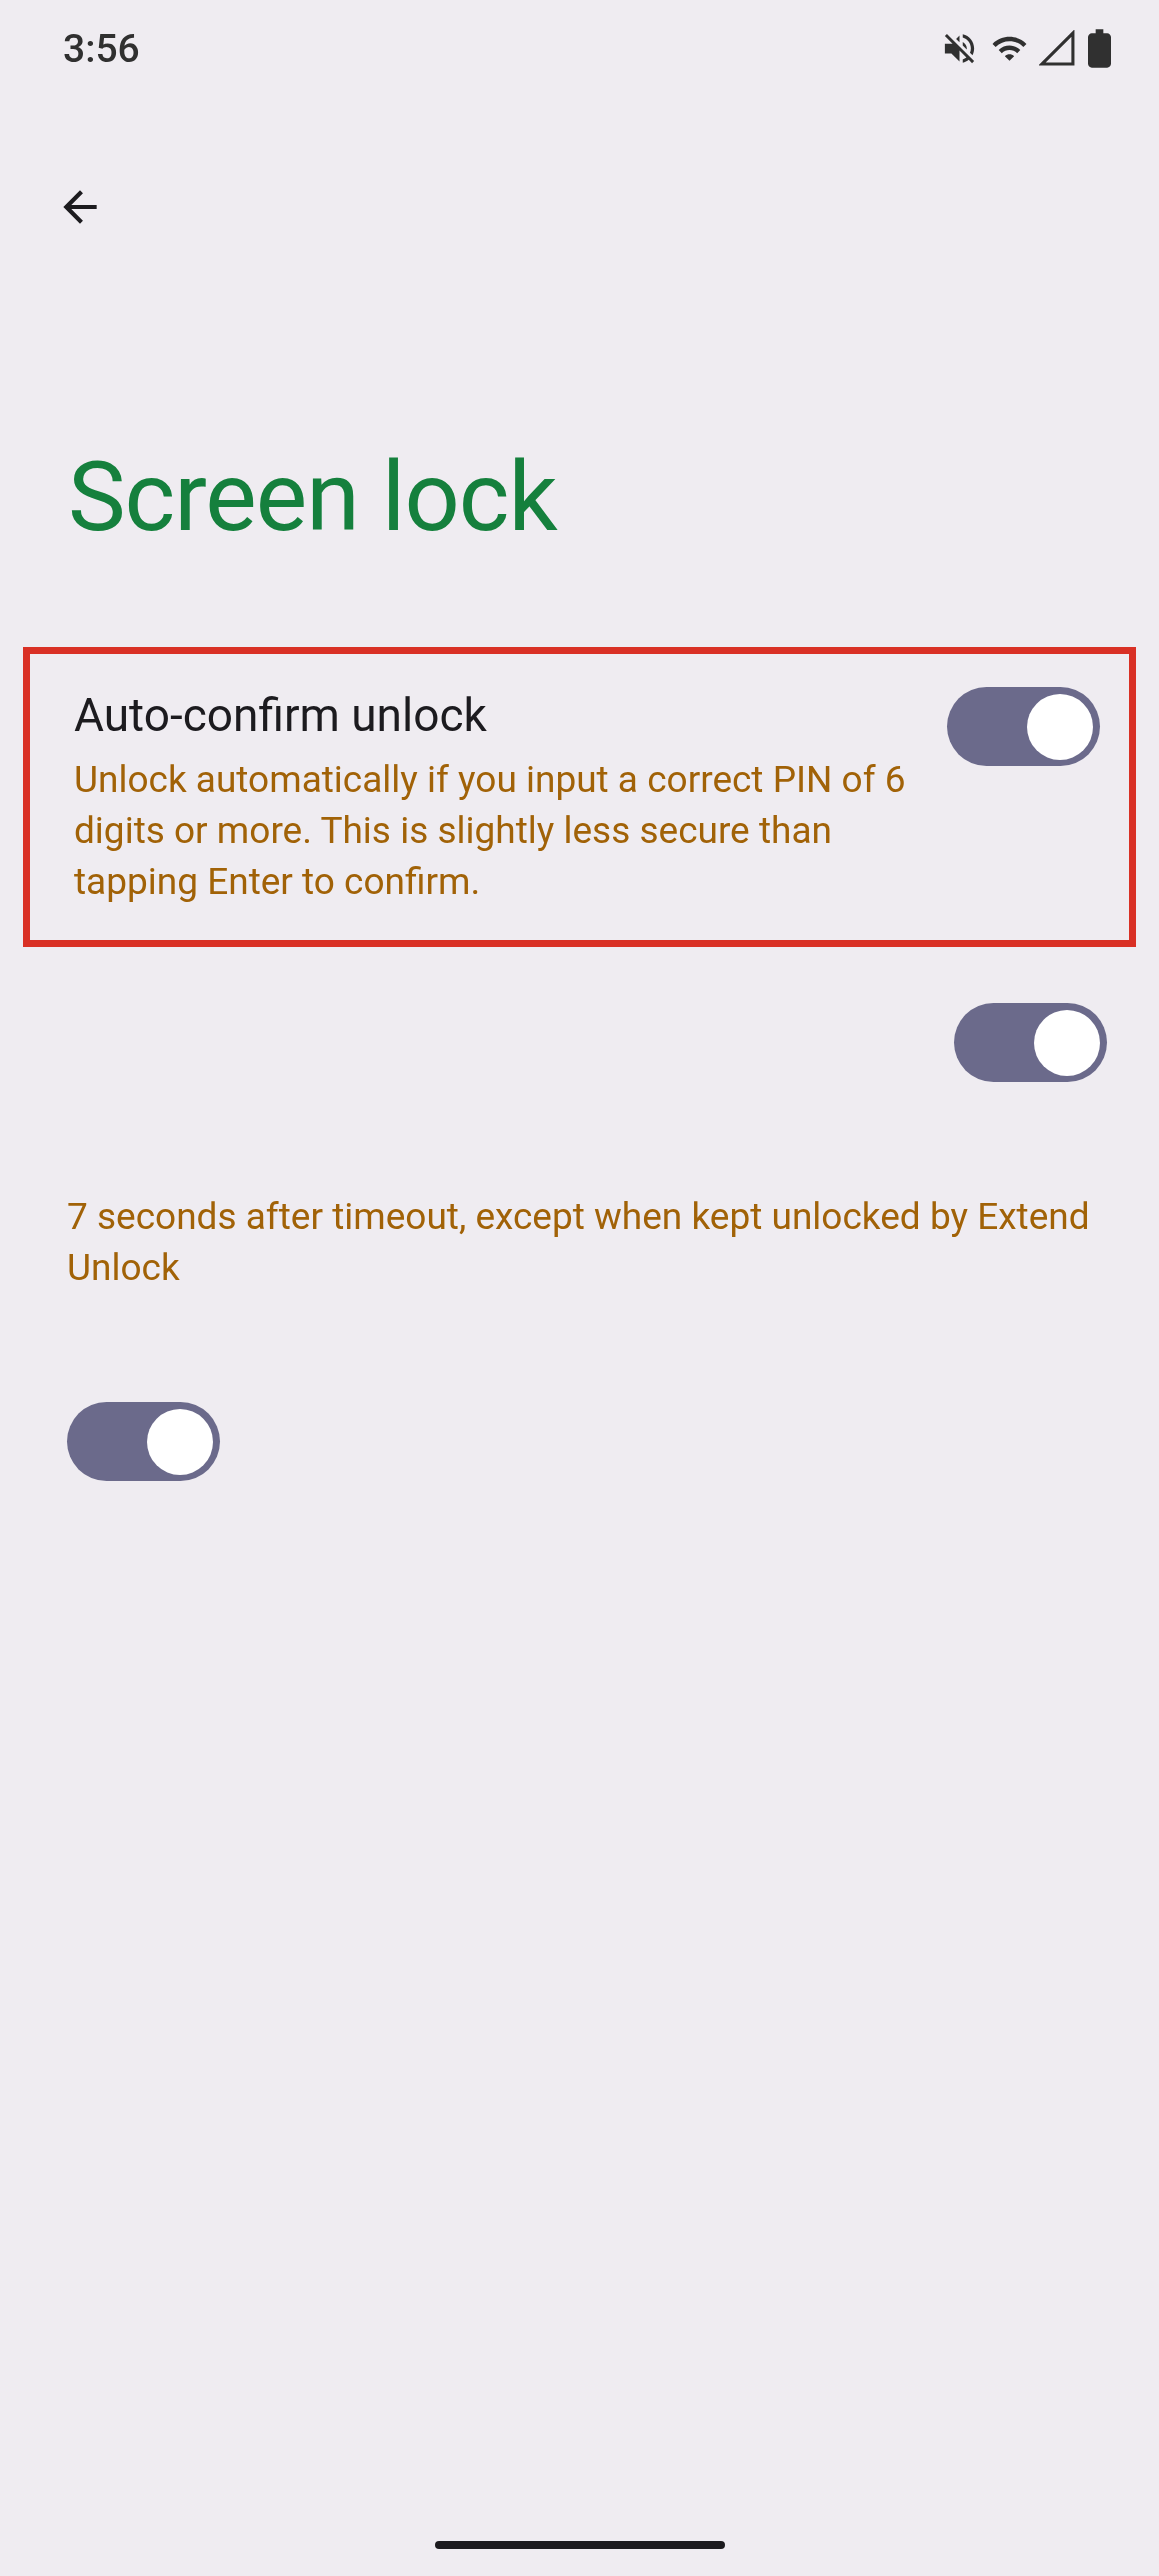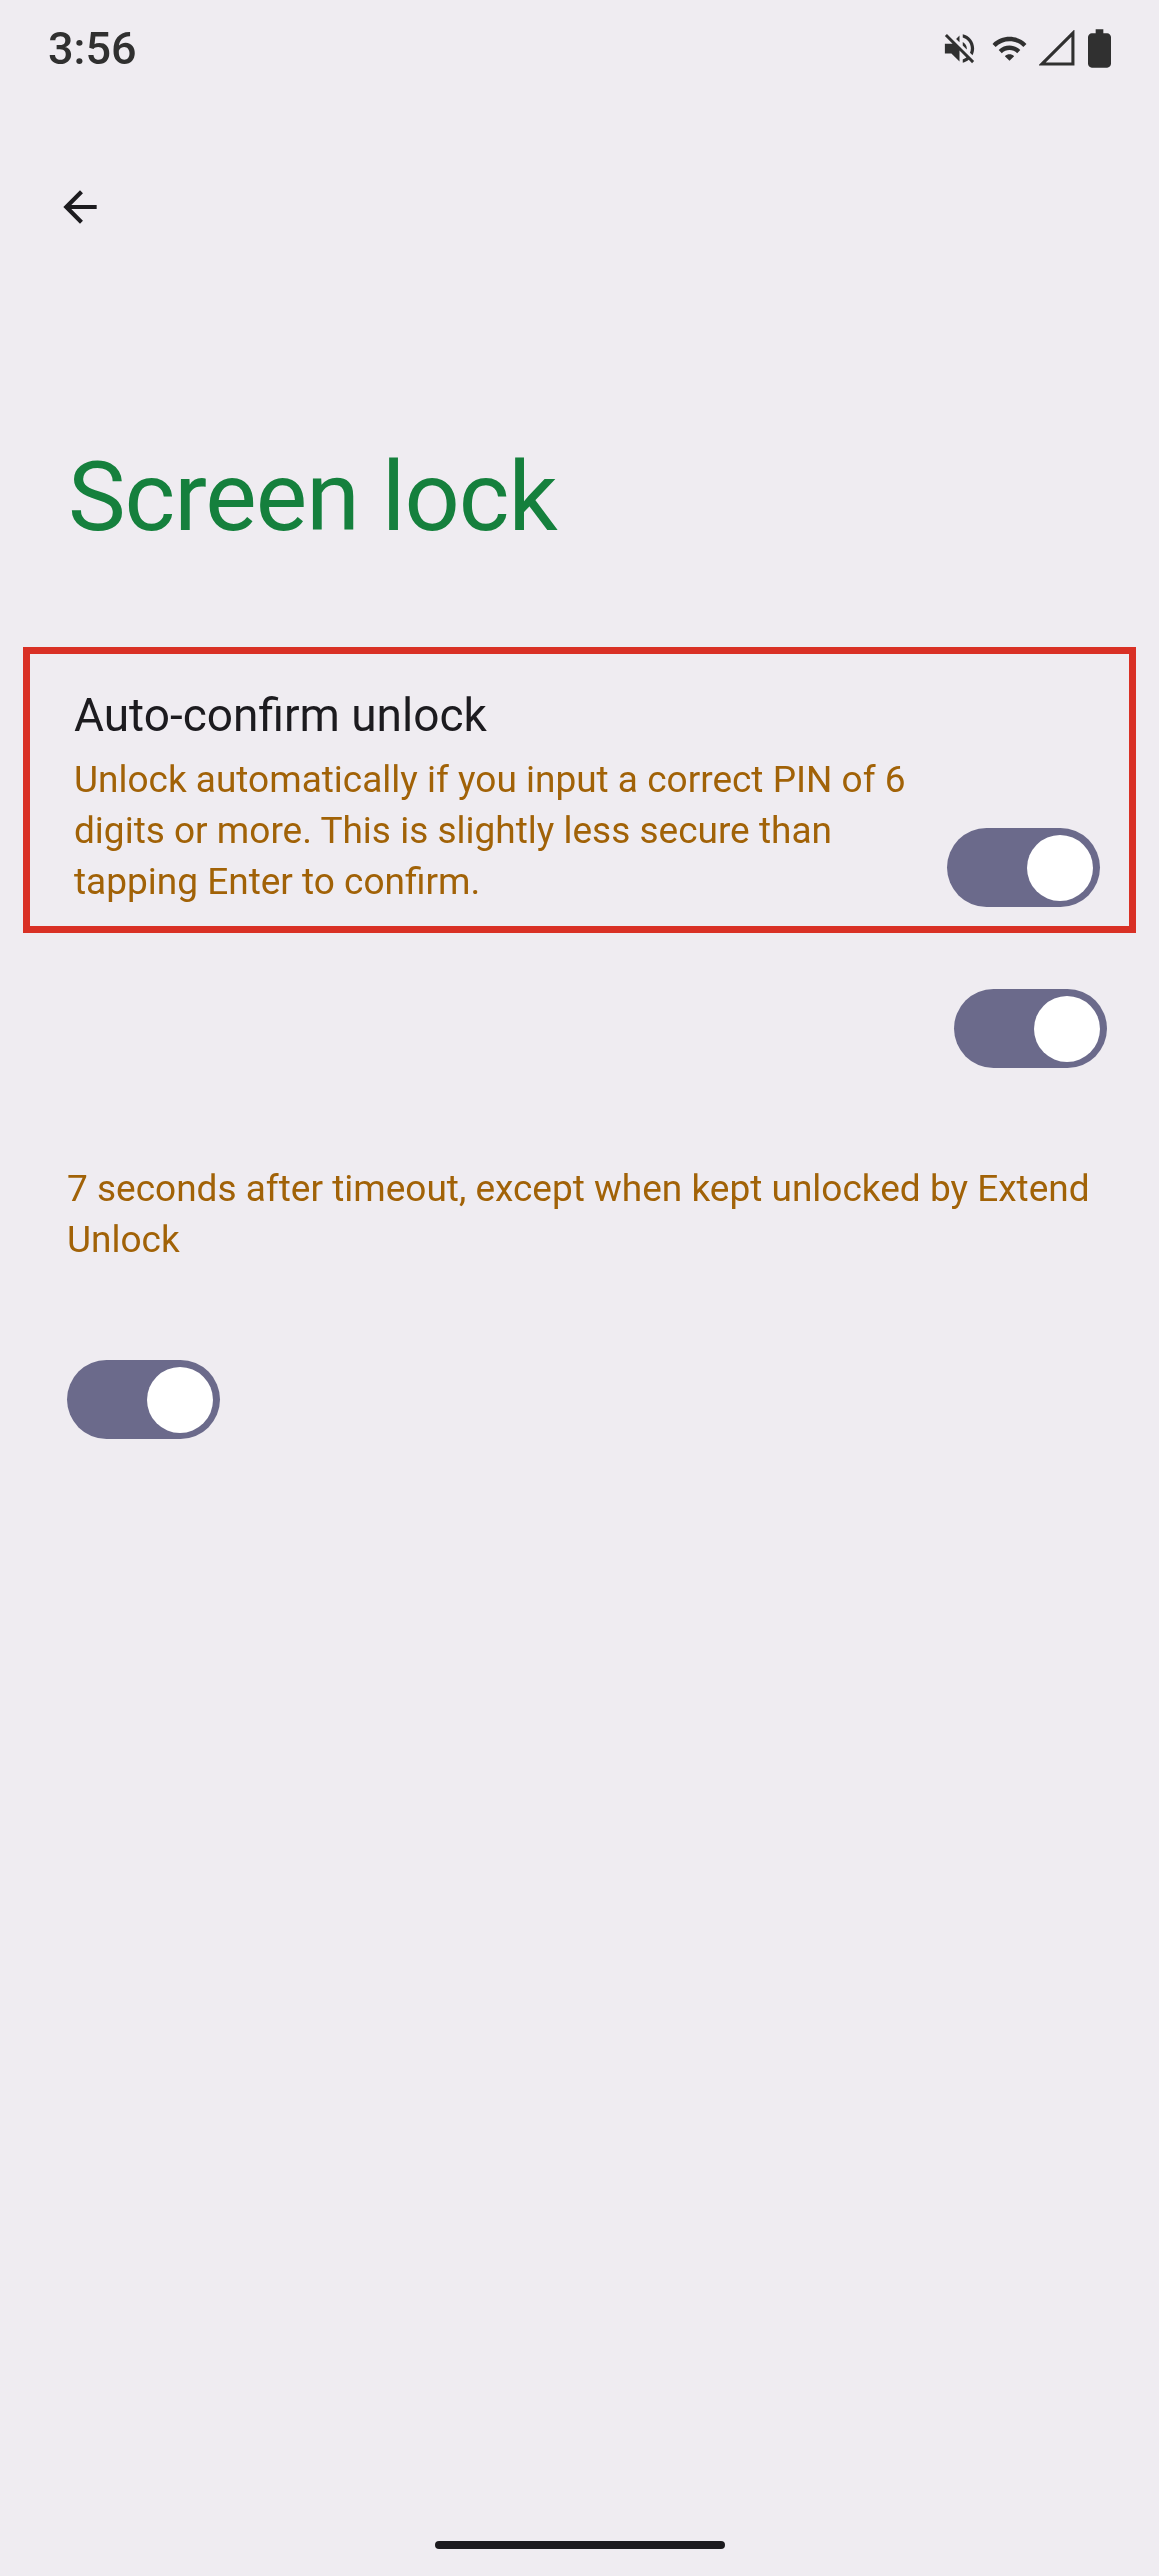--- a/index.html
+++ b/index.html
@@ -15,23 +15,24 @@
   .status-bar {
     position: absolute;
     top: 0; left: 0; right: 0;
     height: 97px;
     display: flex;
     align-items: center;
     justify-content: space-between;
     padding: 0 48px 0 48px;
   }
   .status-time {
-    font-size: 45px;
+    font-size: 39px;
     font-weight: 500;
     color: #303030;
+    margin-left: 15px;
   }
   .status-icons {
     display: flex;
     align-items: center;
     gap: 11.6px;
   }
   .status-icons svg { display: block; }
 
   
   .back-btn {
@@ -62,23 +63,23 @@
   
   .settings {
     position: absolute;
     top: 647px;
     left: 23px;
     right: 23px;
   }
 
   .setting-row {
     display: flex;
-    align-items: flex-end;
+    align-items: flex-start;
     justify-content: space-between;
-    padding: 33px 29px 19px 44px;
+    padding: 33px 29px 33px 44px;
     gap: 38px;
   }
   .setting-text { flex: 1; }
   .setting-title {
     font-size: 46px;
     font-weight: 400;
     color: #1c1b1f;
     margin-bottom: 9.7px;
     line-height: 1.25;
   }

